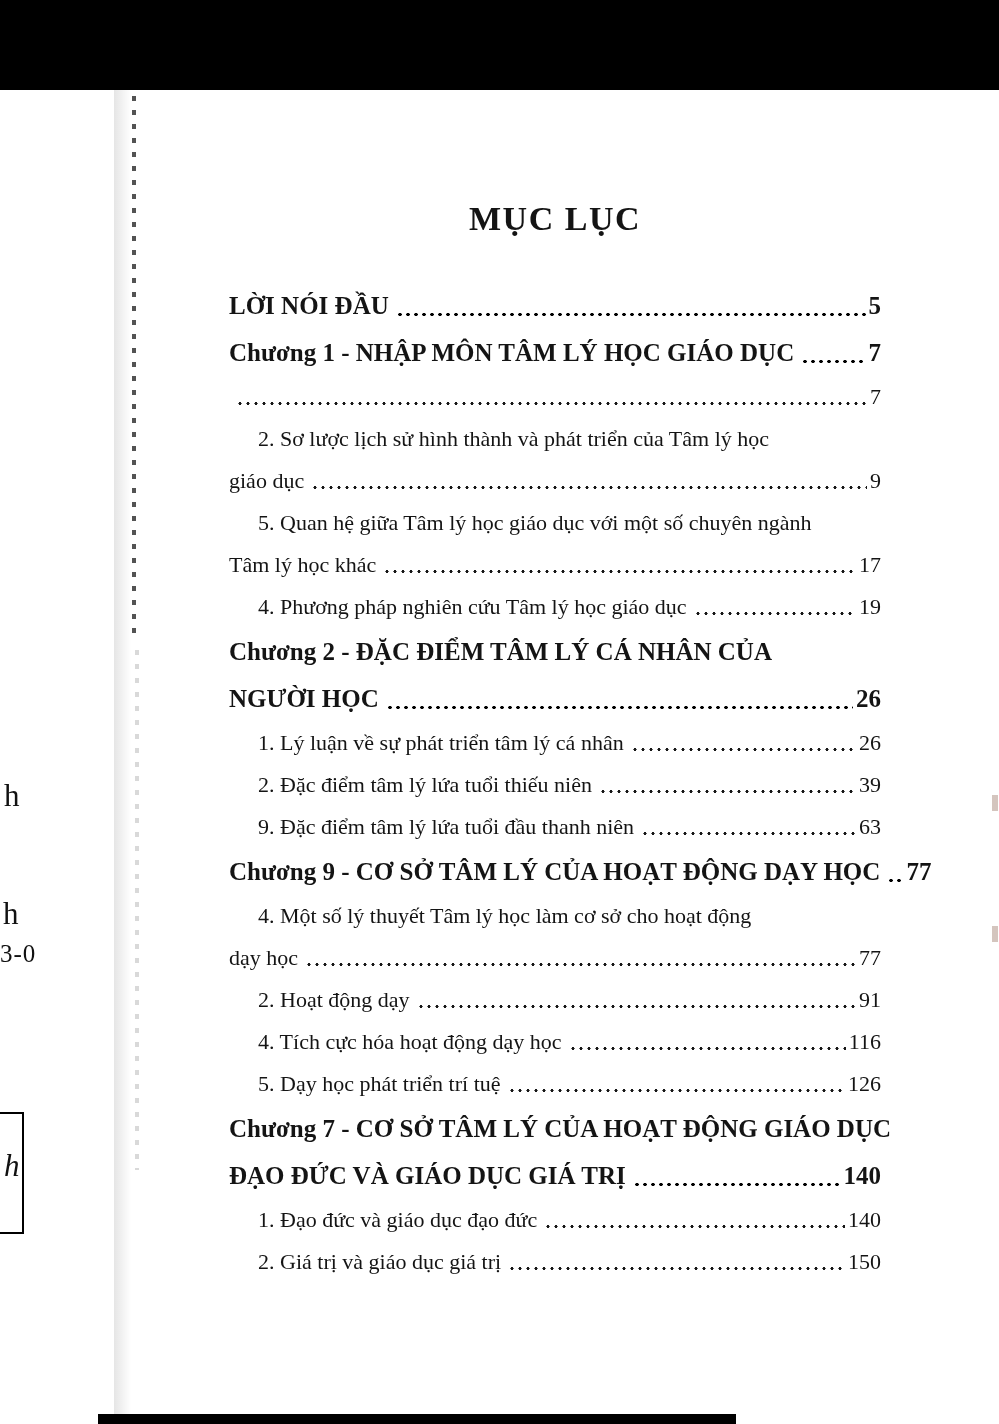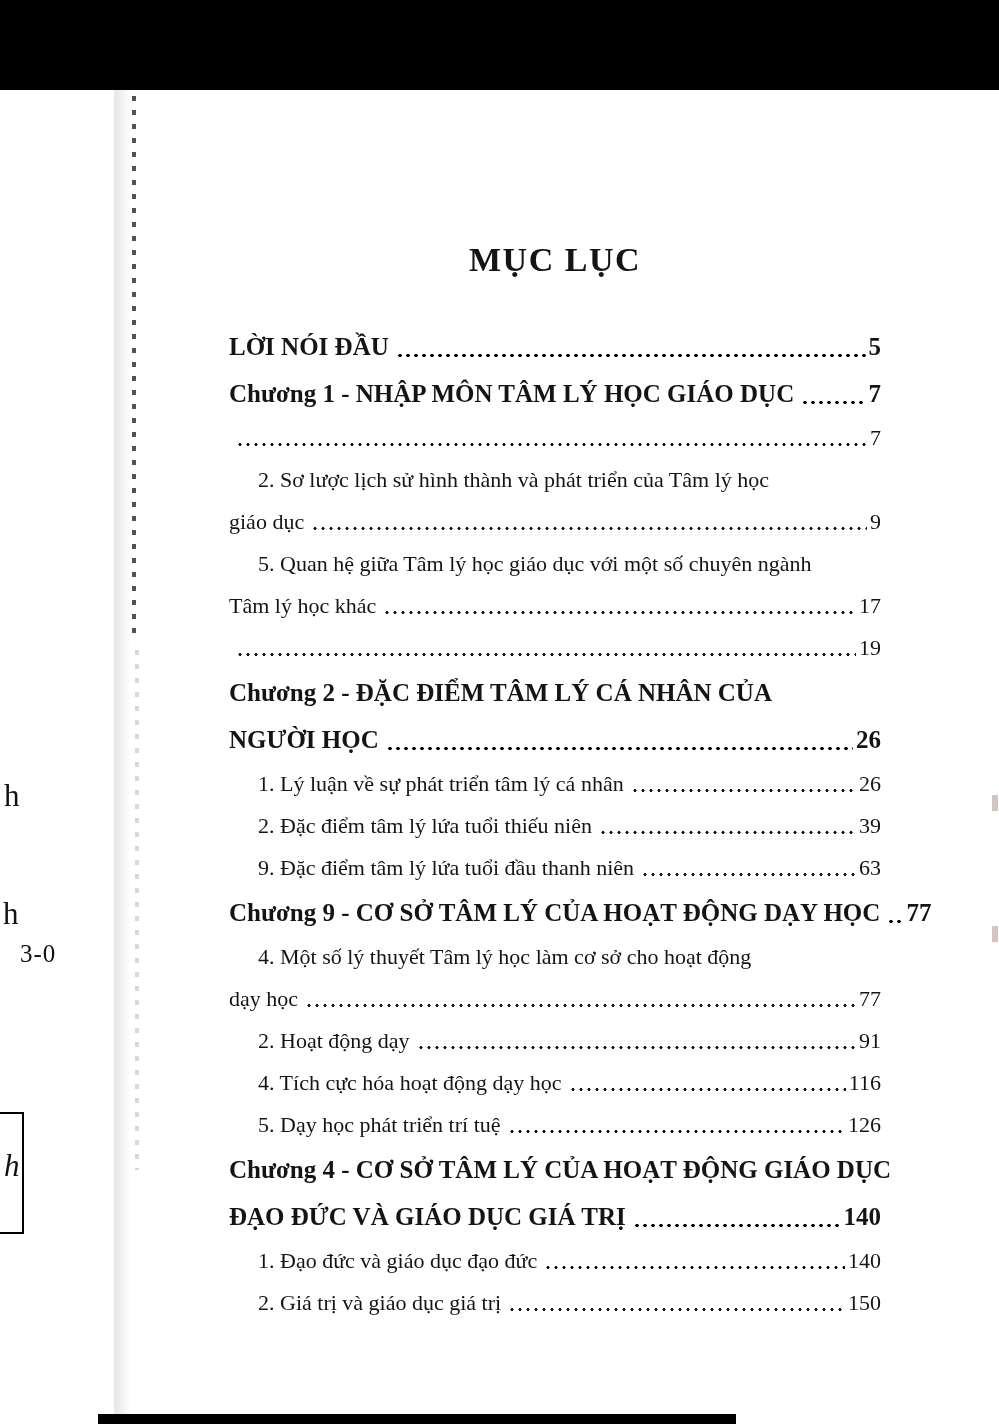--- a/index.html
+++ b/index.html
@@ -26,32 +26,32 @@
       rgba(25,25,25,0.75) 0px, rgba(25,25,25,0.75) 5px,
       rgba(255,255,255,0) 5px, rgba(255,255,255,0) 14px);
     filter:blur(0.4px);
   }
   .seam  { left:132px; top:96px;  height:540px; }
   .seam2 { left:135px; top:650px; height:520px; opacity:0.22; }
 
   .frag { position:absolute; color:#111; font-family:"Liberation Serif", serif; }
   .f0 { left:4px; top:778px; font-size:31px; }
   .f1 { left:3px; top:896px; font-size:31px; }
-  .f2 { left:0px; top:940px; font-size:25px; letter-spacing:1px;padding-left:20px; }
+  .f2 { left:0px; top:940px; font-size:25px; letter-spacing:1px; }
   .frag-box {
     position:absolute; left:-14px; top:1112px; width:36px; height:118px;
     border-top:2px solid #000; border-bottom:2px solid #000; border-right:2px solid #000;
   }
   .f3 { left:18px; top:34px; font-style:italic; font-size:31px; }
   .right-mark { position:absolute; right:1px; width:6px; background:#c9b6ae; opacity:0.8; }
   .m1 { top:795px;  height:16px; }
   .m2 { top:926px;  height:16px; }
 
   
-  .toc { position:absolute; left:229px; top:200px; width:652px;margin-top:41px; }
+  .toc { position:absolute; left:229px; top:200px; width:652px; }
   .title {
     margin:0 0 44px 0;
     text-align:center;
     font-size:34px; font-weight:700; letter-spacing:1.5px;
   }
   .row {
     display:flex; align-items:baseline;
     font-size:22px; line-height:42px;
     white-space:nowrap;
   }
@@ -120,20 +120,21 @@
         </div>
         <div class="row item-start">
           <span class="txt indent">5. Quan hệ giữa Tâm lý học giáo dục với một số chuyên ngành</span>
         </div>
         <div class="row item-cont">
           <span class="txt">Tâm lý học khác</span>
           <span class="leader"></span>
           <span class="pg">17</span>
         </div>
         <div class="row item">
+          <span class="txt indent">4. Phương pháp nghiên cứu Tâm lý học giáo dục</span>
           <span class="leader"></span>
           <span class="pg">19</span>
         </div>
         <div class="row chapter-start">
           <span class="txt">Chương 2 - ĐẶC ĐIỂM TÂM LÝ CÁ NHÂN CỦA</span>
         </div>
         <div class="row chapter-cont">
           <span class="txt">NGƯỜI HỌC</span>
           <span class="leader"></span>
           <span class="pg">26</span>
@@ -175,21 +176,21 @@
           <span class="txt indent">4. Tích cực hóa hoạt động dạy học</span>
           <span class="leader"></span>
           <span class="pg">116</span>
         </div>
         <div class="row item">
           <span class="txt indent">5. Dạy học phát triển trí tuệ</span>
           <span class="leader"></span>
           <span class="pg">126</span>
         </div>
         <div class="row chapter-start">
-          <span class="txt">Chương 4 - CƠ SỞ TÂM LÝ CỦA HOẠT ĐỘNG  GIÁO DỤC</span>
+          <span class="txt">Chương 7 - CƠ SỞ TÂM LÝ CỦA HOẠT ĐỘNG  GIÁO DỤC</span>
         </div>
         <div class="row chapter-cont">
           <span class="txt">ĐẠO ĐỨC VÀ GIÁO DỤC GIÁ TRỊ</span>
           <span class="leader"></span>
           <span class="pg">140</span>
         </div>
         <div class="row item">
           <span class="txt indent">1. Đạo đức và giáo dục đạo đức</span>
           <span class="leader"></span>
           <span class="pg">140</span>

